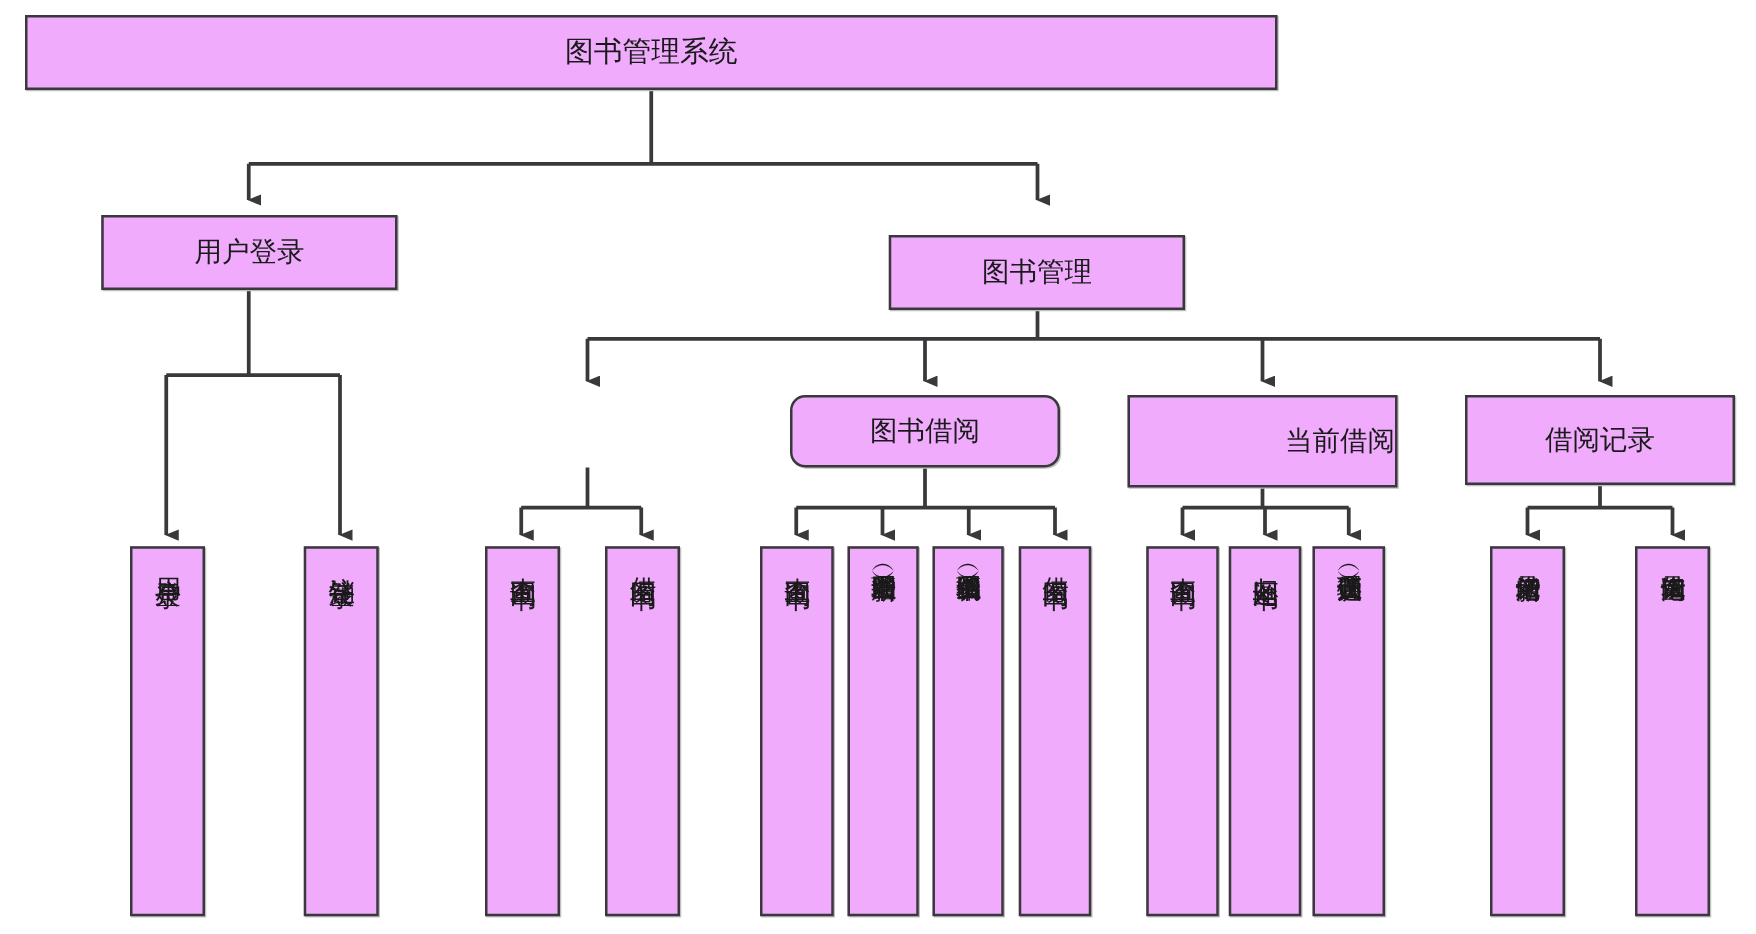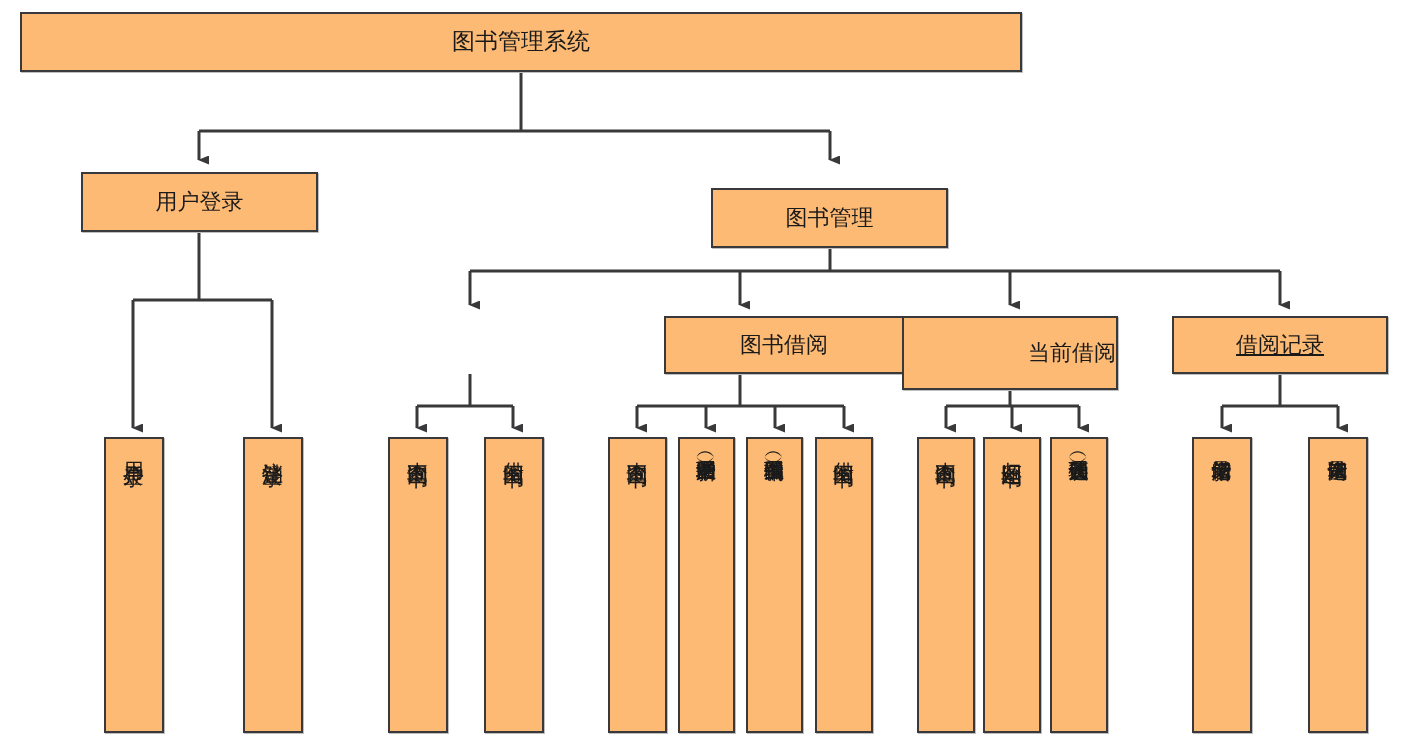--- a/index.html
+++ b/index.html
@@ -23,21 +23,21 @@
     position: absolute;
     left: 0;
     top: 0;
     width: 1405px;
     height: 747px;
     pointer-events: none;
   }
   .node {
     position: absolute;
     box-sizing: border-box;
-    background: #fdba74;
+    background: #f0abfc;
     border: 2px solid #39393b;
     box-shadow: 1px 1px 0 0 #bfbfbf;
     display: flex;
     align-items: center;
     justify-content: center;
     color: #1a1a1a;
   }
   .node-label {
     display: block;
     text-align: center;
@@ -137,27 +137,27 @@
     <span class="node-label">图书管理系统</span>
   </div>
 
   <div class="node horizontal" style="left:81px; top:172px; width:237px; height:60px;">
     <span class="node-label">用户登录</span>
   </div>
   <div class="node horizontal" style="left:711px; top:188px; width:237px; height:60px;">
     <span class="node-label">图书管理</span>
   </div>
 
-  <div class="node horizontal" style="left:664px; top:316px; width:240px; height:58px;">
+  <div class="node horizontal" style="left:632px; top:316px; width:216px; height:58px;border-radius:12px;">
     <span class="node-label">图书借阅</span>
   </div>
   <div class="node horizontal" style="left:902px; top:316px; width:216px; height:74px;justify-content:flex-end;">
     <span class="node-label">当前借阅</span>
   </div>
-  <div class="node horizontal" style="left:1172px; top:316px; width:216px; height:58px;text-decoration:underline;">
+  <div class="node horizontal" style="left:1172px; top:316px; width:216px; height:72px;">
     <span class="node-label">借阅记录</span>
   </div>
 
   <div class="node vertical" style="left:104px; top:437px; width:60px; height:296px;">
     <span class="node-label">用户登录</span>
   </div>
   <div class="node vertical" style="left:243px; top:437px; width:60px; height:296px;">
     <span class="node-label">注销登录</span>
   </div>
 

